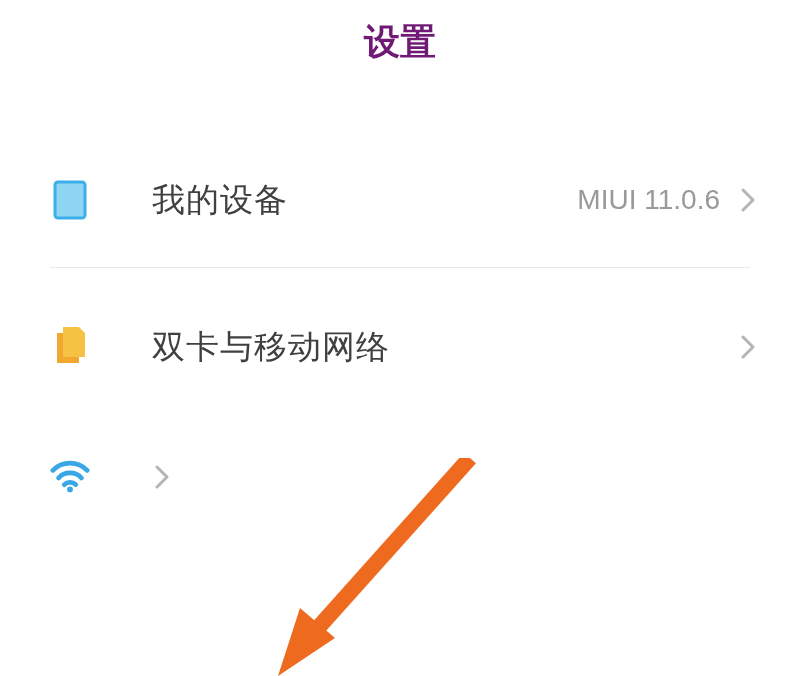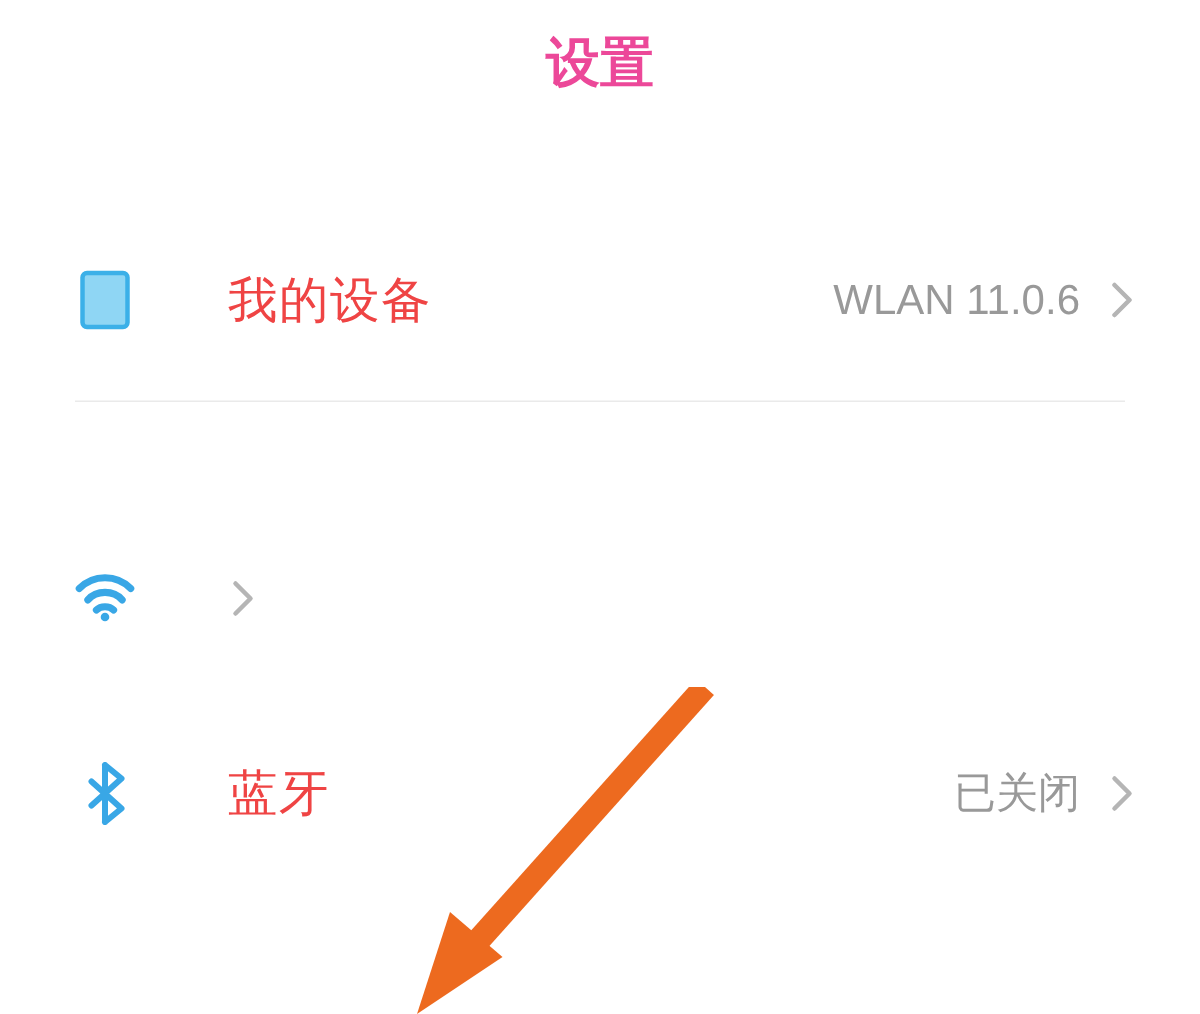--- a/index.html
+++ b/index.html
@@ -12,21 +12,21 @@
       position: relative;
     }
     .header {
       padding-top: 18px;
       padding-bottom: 22px;
       text-align: center;
     }
     .header-title {
       font-size: 36px;
       font-weight: 600;
-      color: #ec4899;
+      color: #701a75;
     }
     .gap {
       height: 72px;
     }
     .list {
       padding: 0;
     }
     .row {
       display: flex;
       align-items: center;
@@ -38,21 +38,21 @@
       width: 40px;
       height: 40px;
       display: flex;
       align-items: center;
       justify-content: center;
       margin-right: 62px;
       flex-shrink: 0;
     }
     .row-label {
       font-size: 33px;
-      color: #ef4444;
+      color: #404040;
       flex: 1;
       letter-spacing: 1px;
     }
     .row-value {
       font-size: 28px;
       color: #999;
       margin-right: 18px;
     }
     .chevron {
       width: 20px;
@@ -88,30 +88,45 @@
 
 <div class="list">
 
   <div class="row">
     <div class="row-icon">
       <svg width="34" height="40" viewBox="0 0 34 40">
         <rect x="2" y="2" width="30" height="36" rx="3" fill="#8fd6f4" stroke="#3bb0e8" stroke-width="3"></rect>
       </svg>
     </div>
     <div class="row-label">我的设备</div>
-    <div class="row-value">WLAN 11.0.6</div>
+    <div class="row-value">MIUI 11.0.6</div>
     <div class="chevron">
       <svg width="14" height="24" viewBox="0 0 14 24">
           <path d="M2 2 L12 12 L2 22" stroke="#b5b5b5" stroke-width="3" fill="none" stroke-linecap="round" stroke-linejoin="round"></path>
         </svg>
     </div>
   </div>
 
   <div class="divider"></div>
 
+  <div class="row">
+    <div class="row-icon">
+      <svg width="38" height="40" viewBox="0 0 38 40">
+        <path d="M6 6 L22 6 L28 12 L28 36 L6 36 Z" fill="#f0a92e"></path>
+        <path d="M12 0 L28 0 L34 6 L34 30 L12 30 Z" fill="#f6c244"></path>
+      </svg>
+    </div>
+    <div class="row-label">双卡与移动网络</div>
+    <div class="row-value"></div>
+    <div class="chevron">
+      <svg width="14" height="24" viewBox="0 0 14 24">
+          <path d="M2 2 L12 12 L2 22" stroke="#b5b5b5" stroke-width="3" fill="none" stroke-linecap="round" stroke-linejoin="round"></path>
+        </svg>
+    </div>
+  </div>
 
   <div class="section-gap"></div>
 
   <div class="row">
     <div class="row-icon">
       <svg width="42" height="34" viewBox="0 0 42 34">
         <path d="M3 10 C13 0 29 0 39 10" stroke="#39a7e6" stroke-width="5" fill="none" stroke-linecap="round"></path>
         <path d="M9 18 C15 11 27 11 33 18" stroke="#39a7e6" stroke-width="5" fill="none" stroke-linecap="round"></path>
         <path d="M15 25 C18 22 24 22 27 25" stroke="#39a7e6" stroke-width="5" fill="none" stroke-linecap="round"></path>
         <circle cx="21" cy="30" r="3" fill="#39a7e6"></circle>
@@ -119,33 +134,19 @@
     </div>
     <div class="chevron">
       <svg width="14" height="24" viewBox="0 0 14 24">
           <path d="M2 2 L12 12 L2 22" stroke="#b5b5b5" stroke-width="3" fill="none" stroke-linecap="round" stroke-linejoin="round"></path>
         </svg>
     </div>
   </div>
 
   <div class="section-gap"></div>
 
-  <div class="row">
-    <div class="row-icon">
-      <svg width="30" height="42" viewBox="0 0 30 42">
-        <path d="M15 2 L15 40 M15 2 L26 11 L6 29 M15 40 L26 31 L6 13" stroke="#39a7e6" stroke-width="4" fill="none" stroke-linejoin="round" stroke-linecap="round"></path>
-      </svg>
-    </div>
-    <div class="row-label">蓝牙</div>
-    <div class="row-value">已关闭</div>
-    <div class="chevron">
-      <svg width="14" height="24" viewBox="0 0 14 24">
-          <path d="M2 2 L12 12 L2 22" stroke="#b5b5b5" stroke-width="3" fill="none" stroke-linecap="round" stroke-linejoin="round"></path>
-        </svg>
-    </div>
-  </div>
 
 </div>
 
 <svg class="arrow-overlay" width="230" height="230" viewBox="0 0 230 230">
   <line x1="210" y1="0" x2="40" y2="190" stroke="#ed6a1f" stroke-width="16" stroke-linecap="butt"></line>
   <polygon points="18,218 75,180 40,150" fill="#ed6a1f"></polygon>
 </svg>
 
 </body></html>

